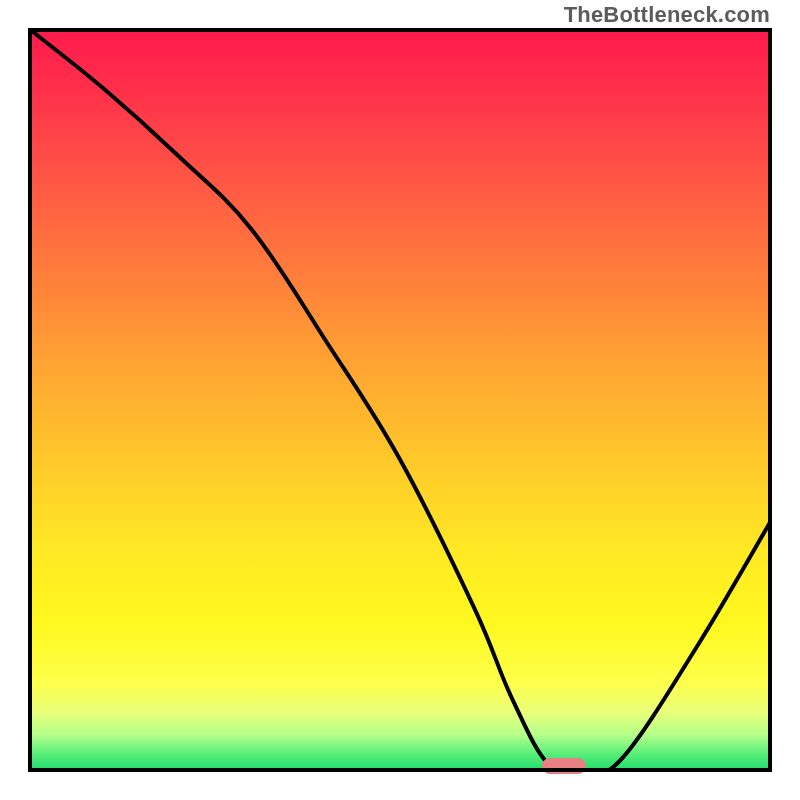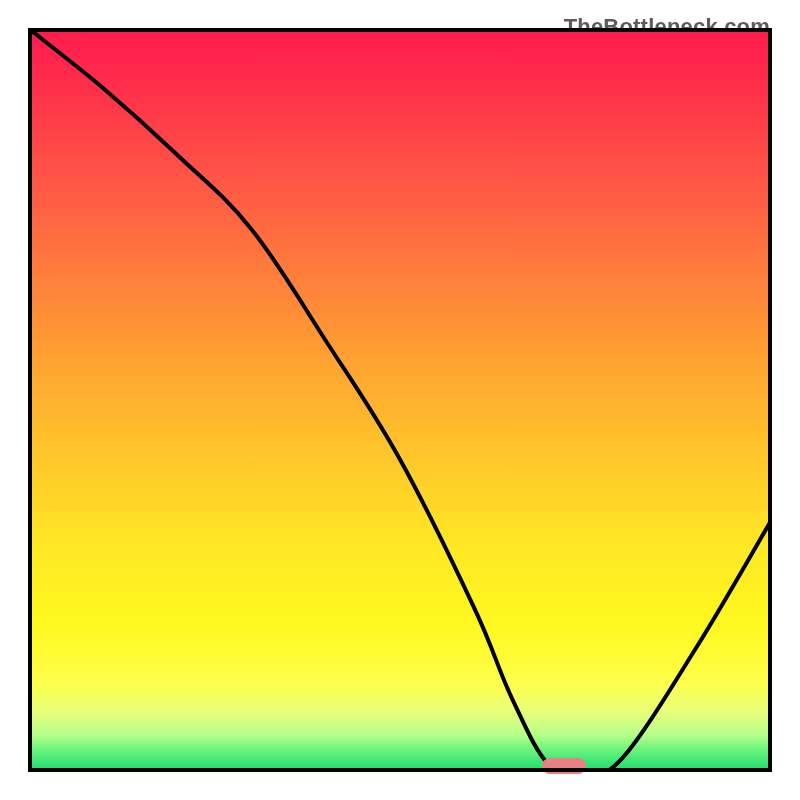--- a/index.html
+++ b/index.html
@@ -47,21 +47,21 @@
     left: 0;
     top: 0;
     width: 100%;
     height: 100%;
     box-sizing: border-box;
     border: 4px solid #000000;
     pointer-events: none;
   }
   .watermark {
     position: absolute;
-    top: 14px;
+    top: 2px;
     right: 30px;
     font-size: 22px;
     font-weight: 600;
     color: #5b5b5b;
     letter-spacing: 0.2px;
   }
   svg.curve {
     position: absolute;
     left: 0;
     top: 0;

